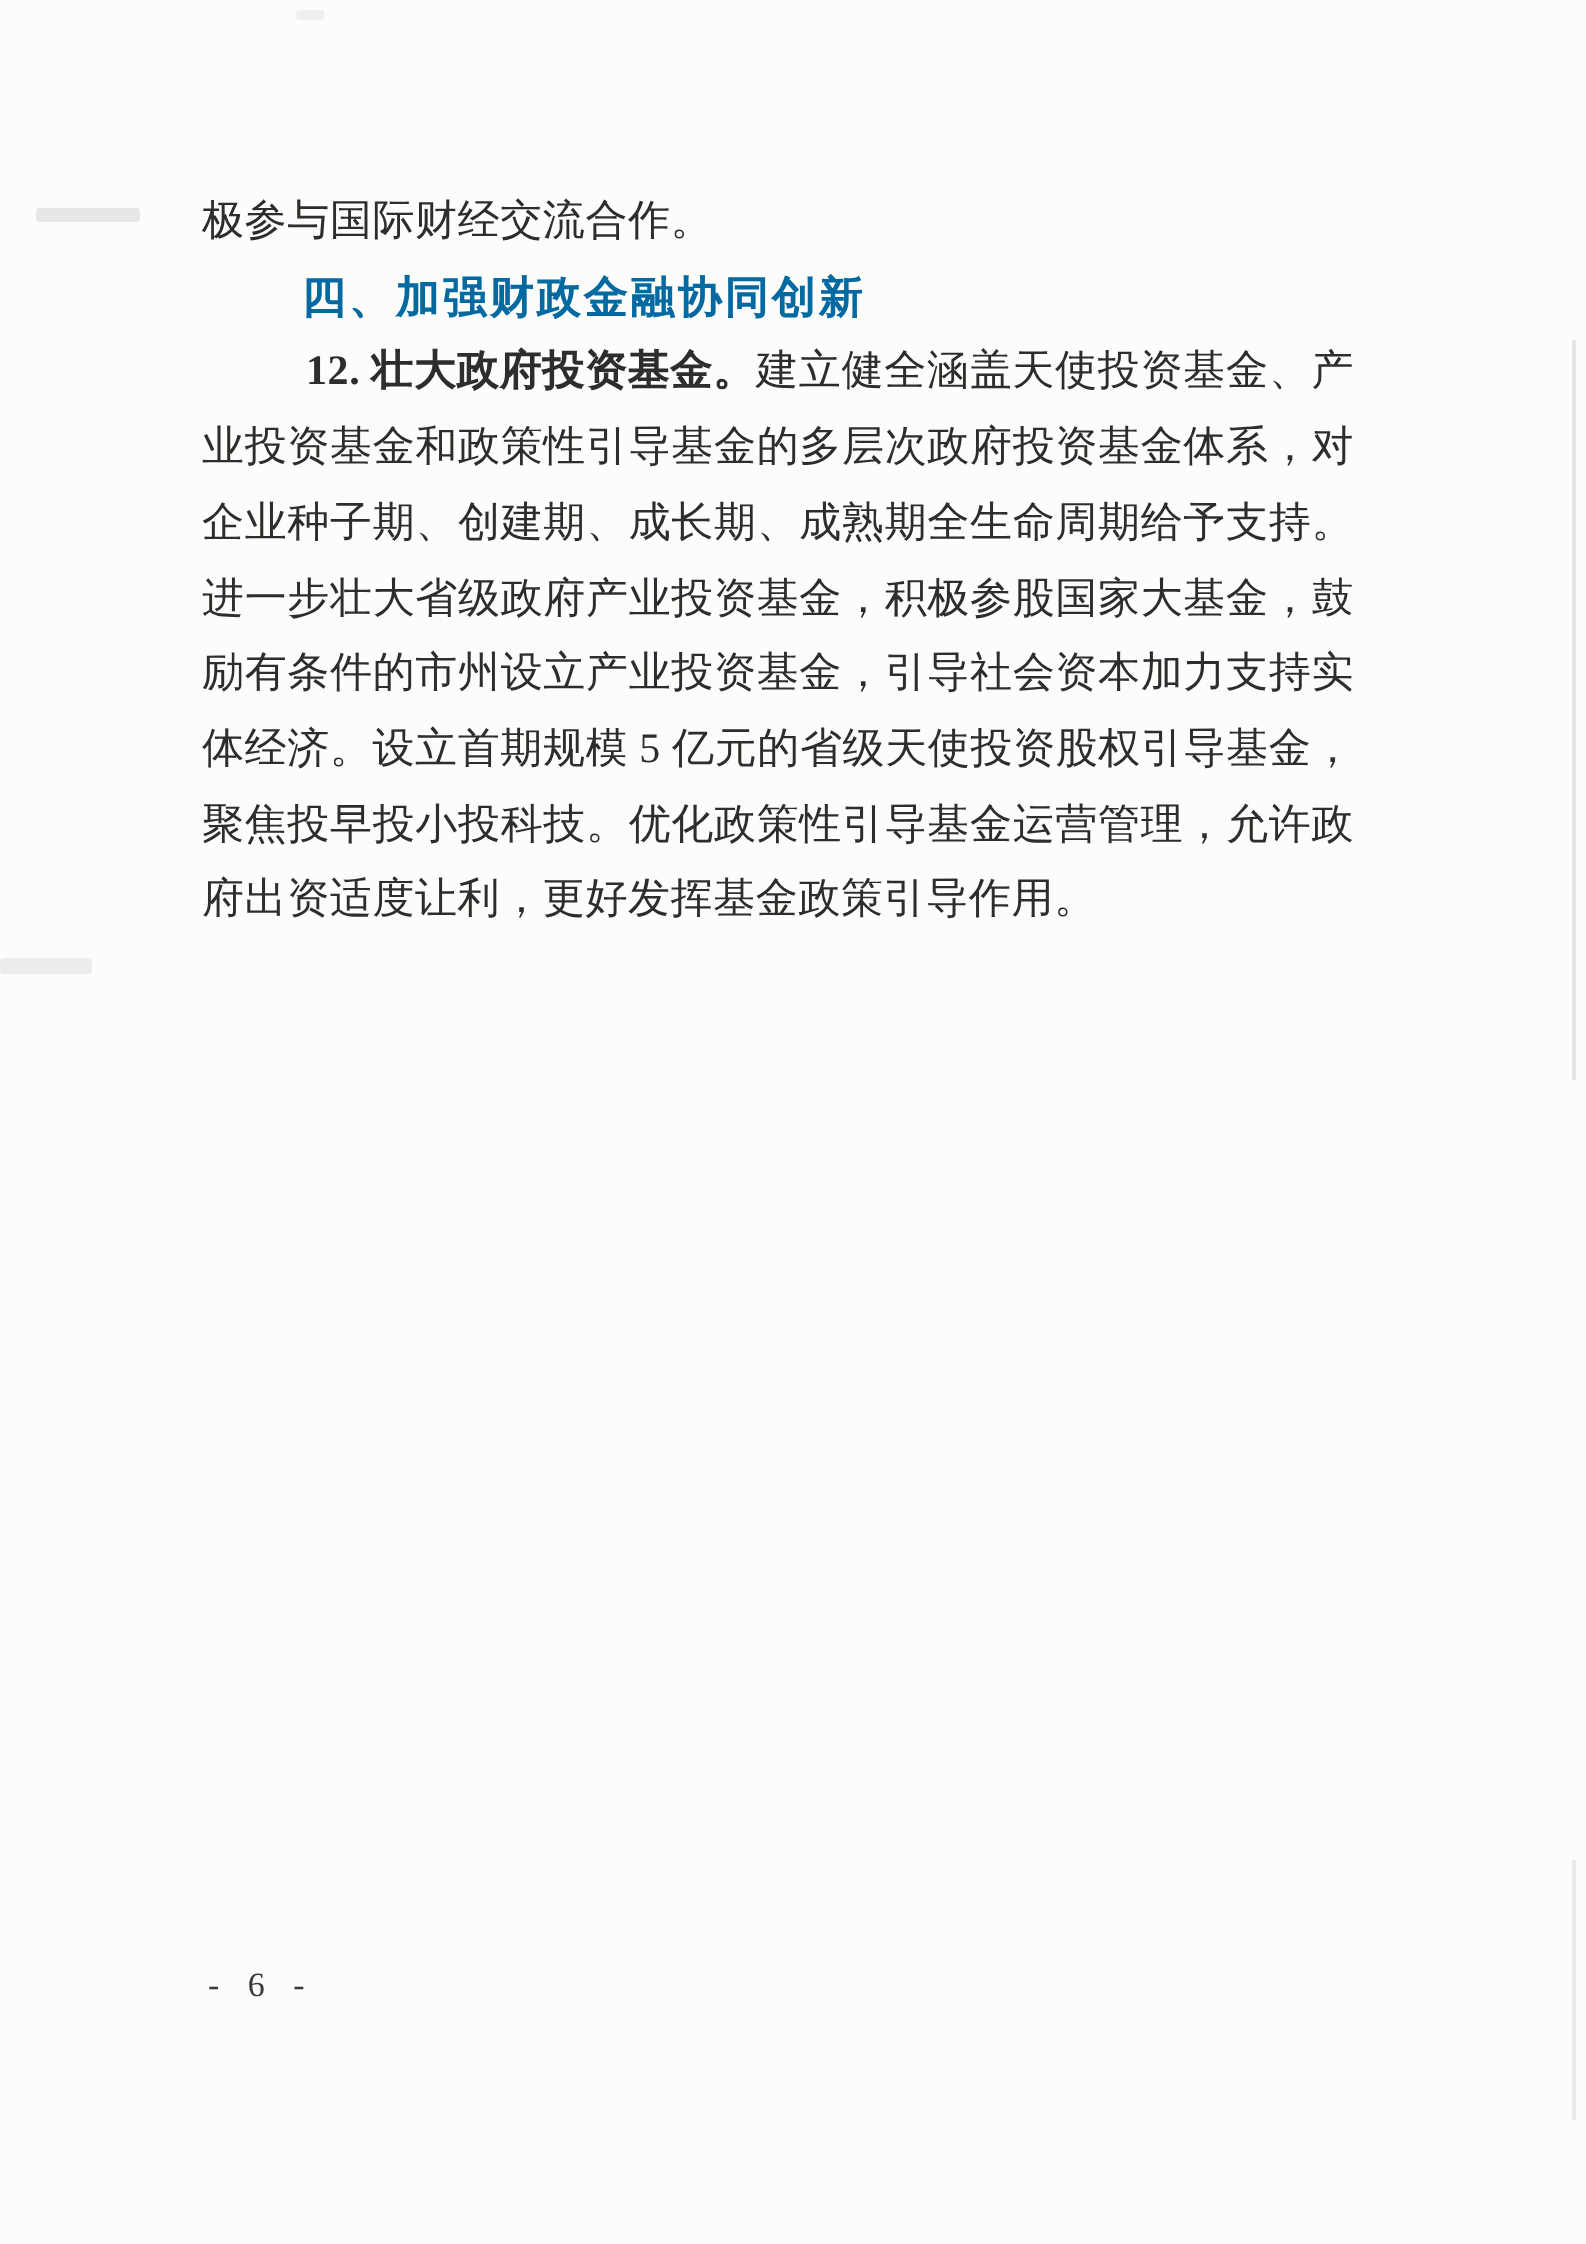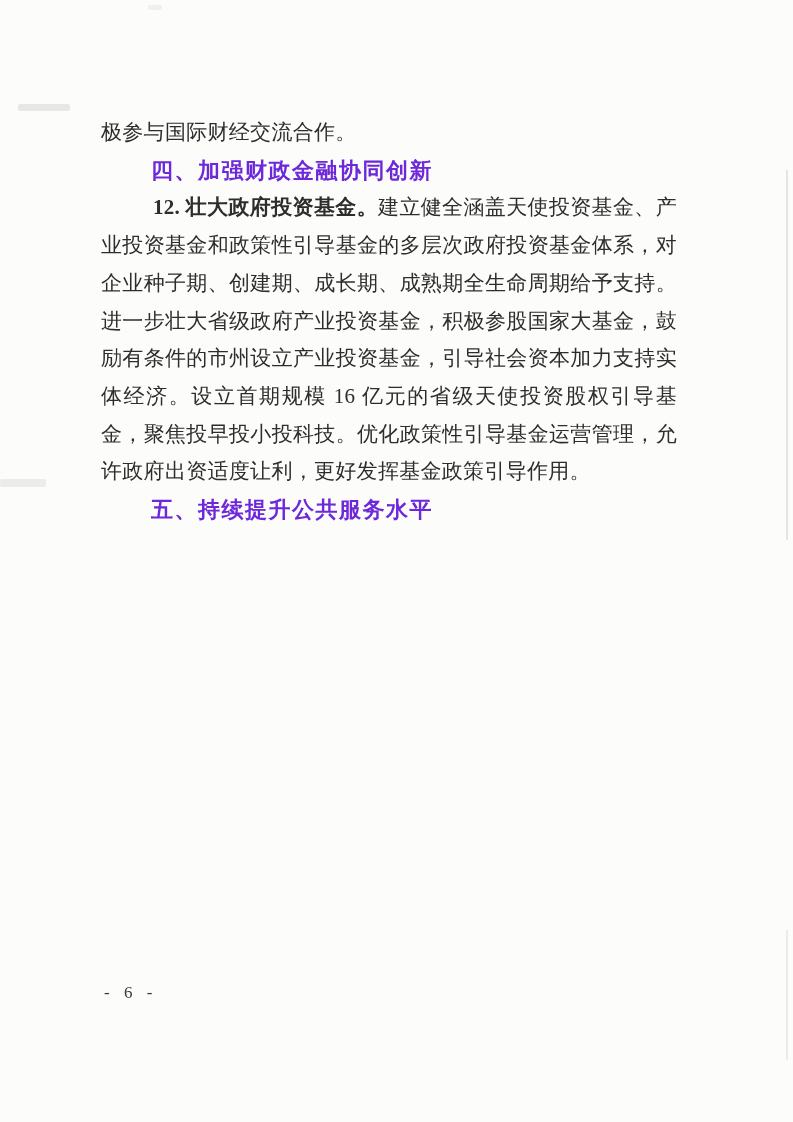--- a/index.html
+++ b/index.html
@@ -7,21 +7,21 @@
     position:relative;
     width:793px;height:1122px;
     margin:0 auto;
     background:#fcfcfb;
     overflow:hidden;
     font-family:"Liberation Serif","DejaVu Serif",serif;
     color:#2e2d2b;
   }
   .content{
     position:absolute;
-    left:101px;top:114px;
+    left:101px;top:92px;
     width:576px;
   }
   .content > * + *{margin-top:2px;}
   .body-text{
     margin:0;
     font-size:21px;
     line-height:37.7px;
     text-align:justify;
     text-indent:52px;
     letter-spacing:0.3px;
@@ -29,21 +29,21 @@
   .body-text.no-indent{text-indent:0;}
   .lead{font-weight:bold;}
   h2.sec{
     margin:0;
     font-size:22px;
     line-height:37.7px;
     font-family:"Liberation Sans","DejaVu Sans",sans-serif;
     font-weight:bold;
     text-indent:50px;
     letter-spacing:1.5px;
-    color:#6d28d9;
+    color:#0369a1;
   }
   .page-number{
     position:absolute;
     left:104px;top:983px;
     font-size:17px;
     letter-spacing:5px;
     color:#3a3a38;
   }
   
   .artifact{position:absolute;pointer-events:none;}
@@ -63,23 +63,22 @@
   <div class="artifact a-left-smudge"></div>
   <div class="artifact a-right-line"></div>
   <div class="artifact a-right-line2"></div>
 
   <main class="content">
 
     <p class="body-text no-indent">极参与国际财经交流合作。</p>
 
     <h2 class="sec">四、加强财政金融协同创新</h2>
 
-    <p class="body-text"><span class="lead">12. 壮大政府投资基金。</span><span>建立健全涵盖天使投资基金、产业投资基金和政策性引导基金的多层次政府投资基金体系，对企业种子期、创建期、成长期、成熟期全生命周期给予支持。进一步壮大省级政府产业投资基金，积极参股国家大基金，鼓励有条件的市州设立产业投资基金，引导社会资本加力支持实体经济。设立首期规模 16 亿元的省级天使投资股权引导基金，聚焦投早投小投科技。优化政策性引导基金运营管理，允许政府出资适度让利，更好发挥基金政策引导作用。</span></p>
+    <p class="body-text"><span class="lead">12. 壮大政府投资基金。</span><span>建立健全涵盖天使投资基金、产业投资基金和政策性引导基金的多层次政府投资基金体系，对企业种子期、创建期、成长期、成熟期全生命周期给予支持。进一步壮大省级政府产业投资基金，积极参股国家大基金，鼓励有条件的市州设立产业投资基金，引导社会资本加力支持实体经济。设立首期规模 5 亿元的省级天使投资股权引导基金，聚焦投早投小投科技。优化政策性引导基金运营管理，允许政府出资适度让利，更好发挥基金政策引导作用。</span></p>
 
 
 
-    <h2 class="sec">五、持续提升公共服务水平</h2>
 
   </main>
 
   <div class="page-number">- 6 -</div>
 
 </div>
 
 </body></html>

